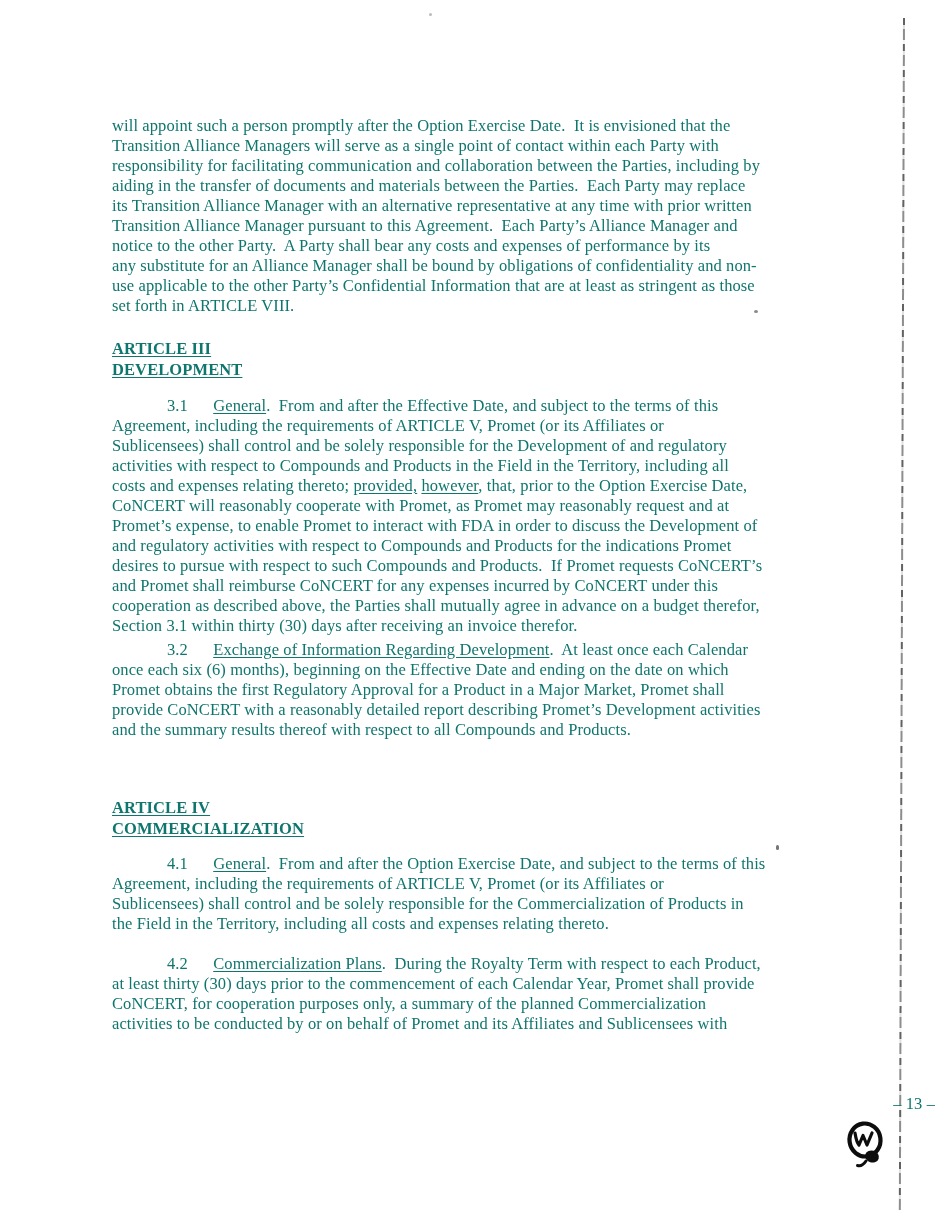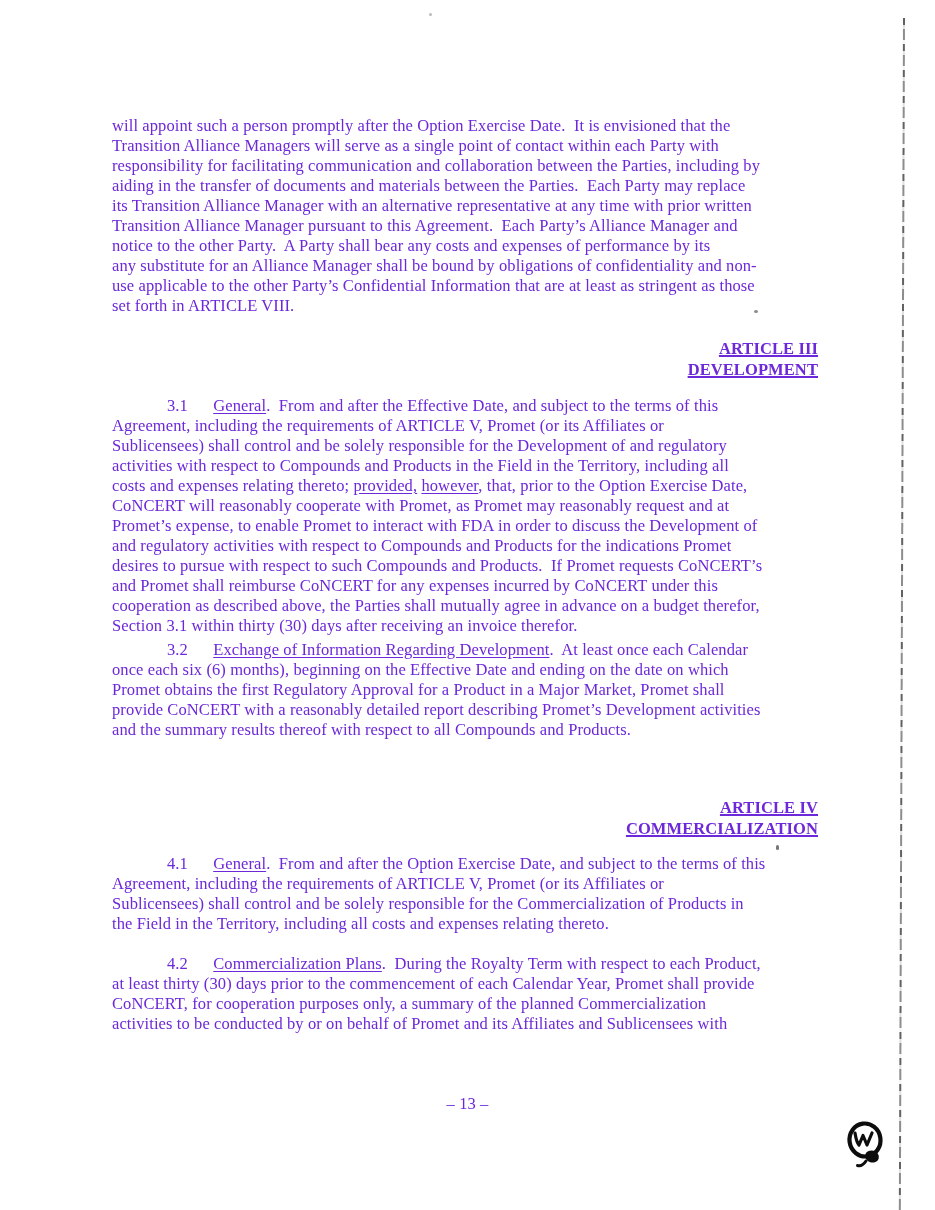--- a/index.html
+++ b/index.html
@@ -8,55 +8,54 @@
     background: #ffffff;
   }
   .page {
     position: relative;
     width: 935px;
     height: 1210px;
     background: #ffffff;
     overflow: hidden;
     font-family: "Liberation Serif", "DejaVu Serif", serif;
     font-size: 16.5px;
-    color: #6d28d9;
+    color: #0f766e;
     letter-spacing: 0.1px;
   }
   .text-block {
     position: absolute;
     left: 112px;
     top: 0;
     width: 706px;
   }
   .block {
     position: absolute;
     left: 0;
     width: 100%;
   }
   .line {
     white-space: pre;
     height: 20px;
     line-height: 20px;
   }
   .heading { 
-    text-align: right;
+    text-align: left;
     font-weight: bold;
-    text-decoration: underline;
   }
   .heading .line { height: 21px; line-height: 21px; }
   .u {
     text-decoration: underline;
     text-underline-offset: 2px;
   }
   .page-number {
     position: absolute;
     top: 1094px;
     left: 0;
     width: 935px;
-    text-align: center;
+    text-align: right;
     height: 20px;
     line-height: 20px;
   }
   
   .scan-line {
     position: absolute;
     left: 903px;
     top: 18px;
     width: 2px;
     height: 1192px;

